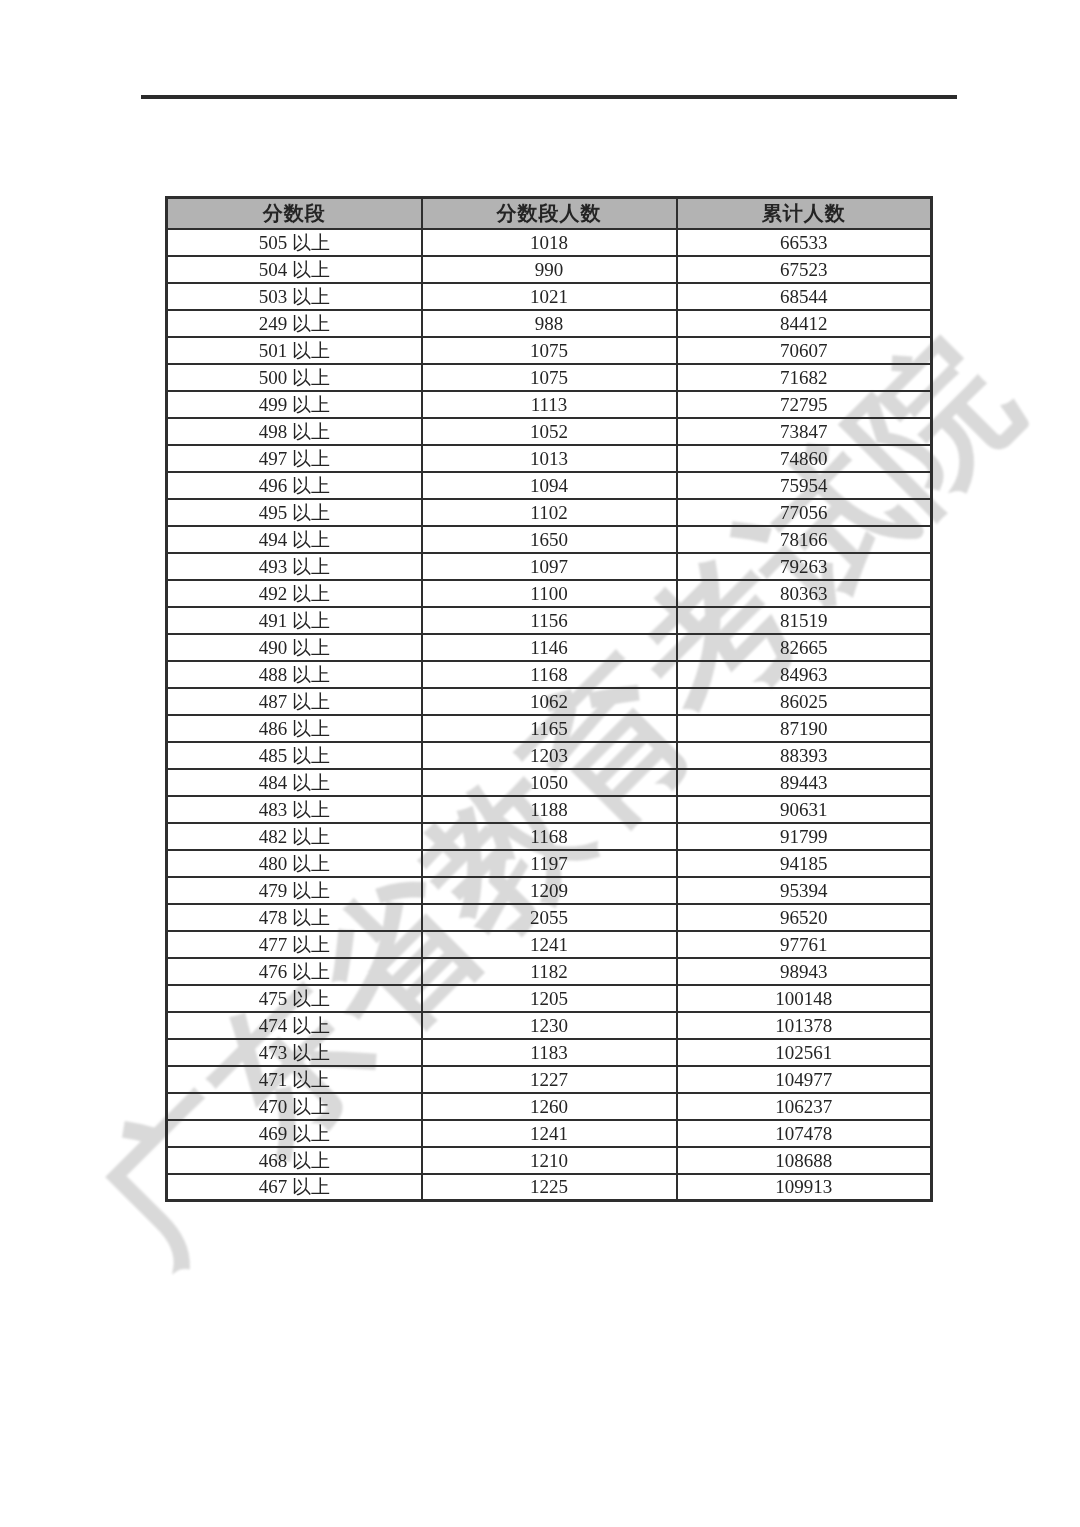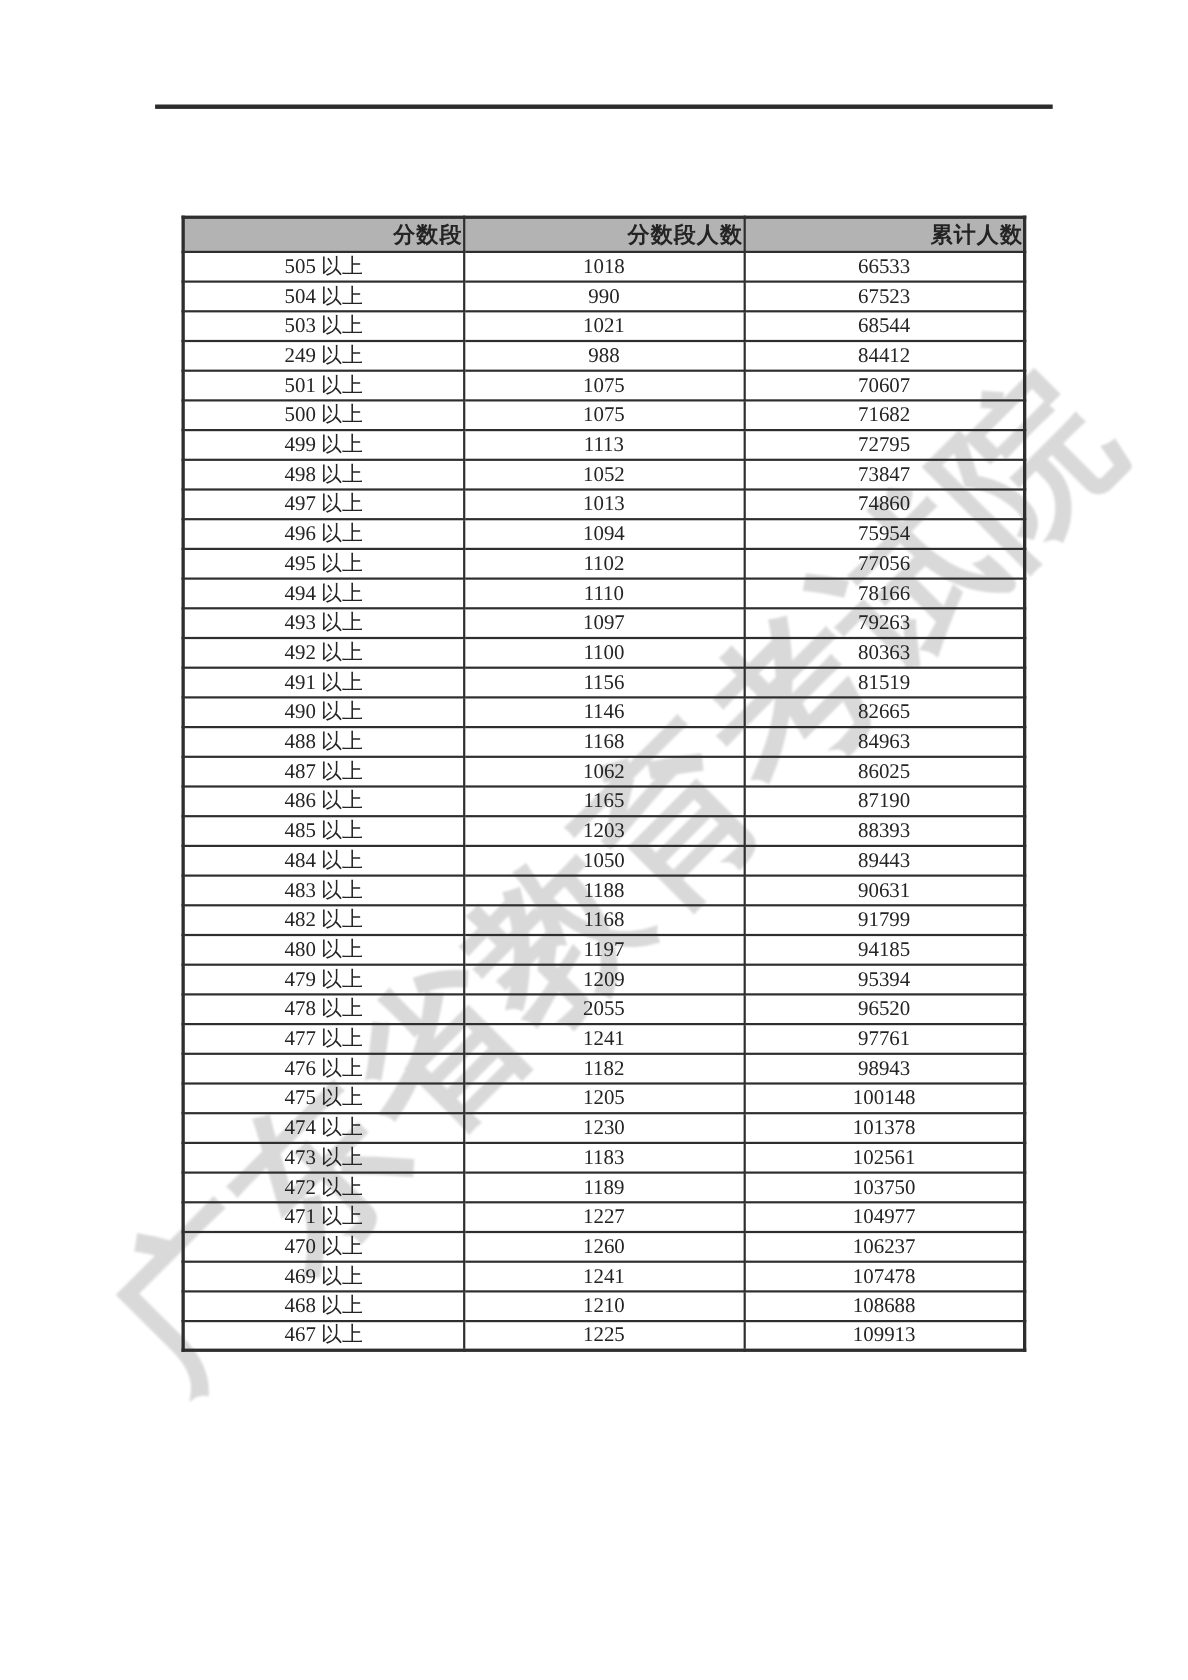--- a/index.html
+++ b/index.html
@@ -58,21 +58,21 @@
     border-collapse: collapse;
     table-layout: fixed;
     border: 3px solid var(--border-color);
   }
   .score-table th {
     background: var(--header-bg);
     border: 2px solid var(--border-color);
     height: 31px;
     font-size: 20px;
     font-weight: 700;
-    text-align: right;
+    text-align: center;
     vertical-align: middle;
     letter-spacing: 1px;
   }
   .score-table td {
     border: 2px solid var(--border-color);
     height: 27px;
     font-size: 19px;
     text-align: center;
     vertical-align: middle;
     background: transparent;
@@ -148,21 +148,21 @@
             <td>1094</td>
             <td>75954</td>
           </tr>
           <tr>
             <td>495 以上</td>
             <td>1102</td>
             <td>77056</td>
           </tr>
           <tr>
             <td>494 以上</td>
-            <td>1110</td>
+            <td>1650</td>
             <td>78166</td>
           </tr>
           <tr>
             <td>493 以上</td>
             <td>1097</td>
             <td>79263</td>
           </tr>
           <tr>
             <td>492 以上</td>
             <td>1100</td>
@@ -247,25 +247,20 @@
             <td>474 以上</td>
             <td>1230</td>
             <td>101378</td>
           </tr>
           <tr>
             <td>473 以上</td>
             <td>1183</td>
             <td>102561</td>
           </tr>
           <tr>
-            <td>472 以上</td>
-            <td>1189</td>
-            <td>103750</td>
-          </tr>
-          <tr>
             <td>471 以上</td>
             <td>1227</td>
             <td>104977</td>
           </tr>
           <tr>
             <td>470 以上</td>
             <td>1260</td>
             <td>106237</td>
           </tr>
           <tr>

